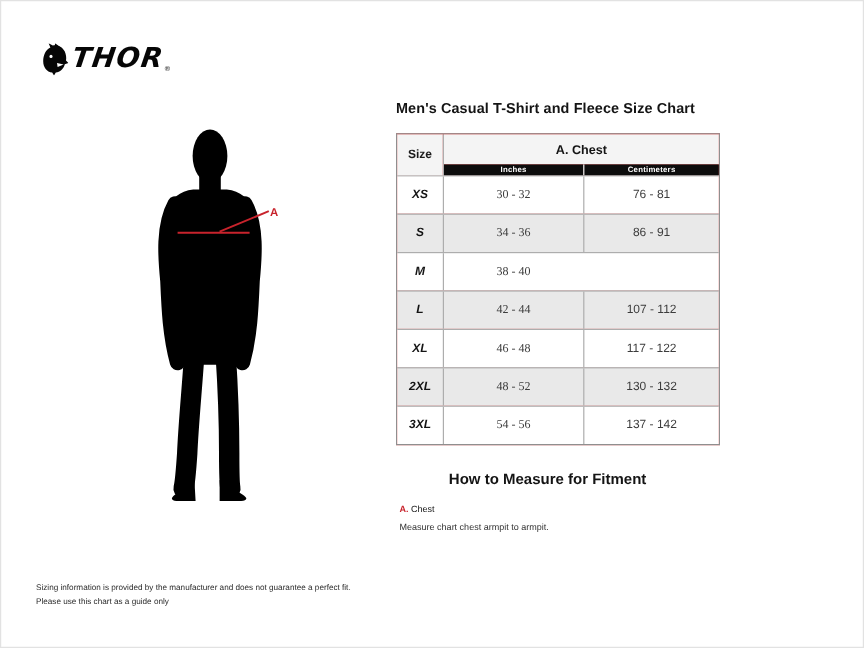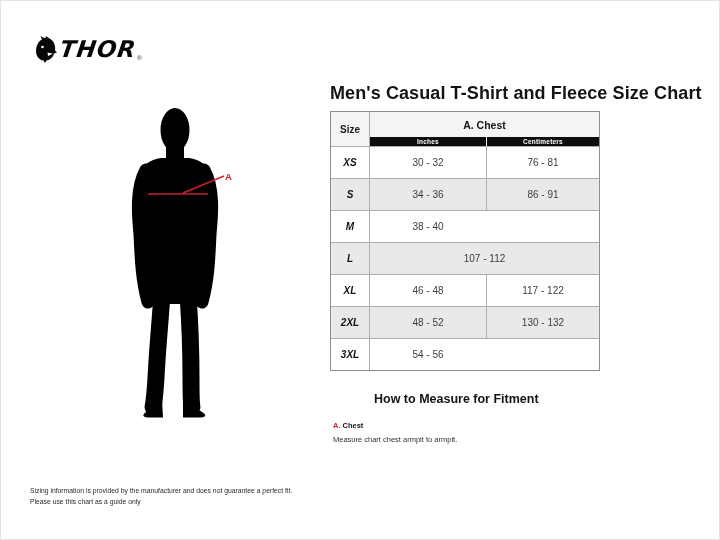--- a/index.html
+++ b/index.html
@@ -42,21 +42,21 @@
   }
 
   
   .figure { position: absolute; left: 125px; top: 106px; }
 
   
   .title {
     position: absolute;
     left: 330px;
     top: 83px;
-    font-size: 18px;
+    font-size: 12px;
     font-weight: bold;
     color: #141414;
     letter-spacing: 0.1px;
   }
 
   
   .table {
     position: absolute;
     left: 330px;
     top: 111px;
@@ -97,36 +97,36 @@
     text-align: center;
     letter-spacing: 0.2px;
   }
   .hunit.u1 { width: 116px; }
   .hunit.u2 { flex: 1; border-left: 1px solid #f5f5f5; }
 
   .trow { display: flex; height: 32px; border-top: 1px solid #adadad; background: #ffffff; }
   .tbody .trow:nth-child(even) { background: #e9e9e9; }
   .cell { display: flex; align-items: center; justify-content: center; }
   .csize { width: 38px; font-size: 10px; font-weight: bold; color: #141414; font-style: italic; }
-  .cin  { width: 117px; border-left: 1px solid #adadad; font-size: 10px; color: #3c3c3c; }
+  .cin  { width: 117px; border-left: 1px solid #adadad; font-size: 10px; color: #3c3c3c; font-family: Liberation Serif, serif; }
   .ccm  { flex: 1; border-left: 1px solid #adadad; font-size: 10px; color: #3c3c3c; }
 
   
   .measure-heading {
     position: absolute;
     left: 330px;
     top: 392px;
     font-size: 12.5px;
     font-weight: bold;
     color: #141414;
     padding-left: 44px;
   }
   .measure-item { position: absolute; left: 333px; top: 414px; }
   .mi-key { color: #c8232c; font-size: 7.5px; font-weight: bold; }
-  .mi-label { color: #141414; font-size: 7.5px; font-weight: bold; margin-left: 2px; }
+  .mi-label { color: #141414; font-size: 7.5px; font-weight: normal; margin-left: 2px; }
   .mi-desc { margin-top: 3px; font-size: 7.5px; color: #333333; }
 
   
   .footer {
     position: absolute;
     left: 30px;
     top: 486px;
     font-size: 6.8px;
     line-height: 10.5px;
     color: #2a2a2a;
@@ -195,35 +195,37 @@
         <div class="cell csize">S</div>
         <div class="cell cin">34 - 36</div>
         <div class="cell ccm">86 - 91</div>
       </div>
       <div class="trow">
         <div class="cell csize">M</div>
         <div class="cell cin">38 - 40</div>
       </div>
       <div class="trow">
         <div class="cell csize">L</div>
+        <div class="cell cin">42 - 44</div>
         <div class="cell ccm">107 - 112</div>
       </div>
       <div class="trow">
         <div class="cell csize">XL</div>
         <div class="cell cin">46 - 48</div>
         <div class="cell ccm">117 - 122</div>
       </div>
       <div class="trow">
         <div class="cell csize">2XL</div>
         <div class="cell cin">48 - 52</div>
         <div class="cell ccm">130 - 132</div>
       </div>
       <div class="trow">
         <div class="cell csize">3XL</div>
         <div class="cell cin">54 - 56</div>
+        <div class="cell ccm">137 - 142</div>
       </div>
     </div>
   </div>
 
   <div class="measure-heading">How to Measure for Fitment</div>
   <div class="measure-item">
     <div class="mi-title">
       <span class="mi-key">A.</span><span class="mi-label">Chest</span>
     </div>
     <div class="mi-desc">Measure chart chest armpit to armpit.</div>

